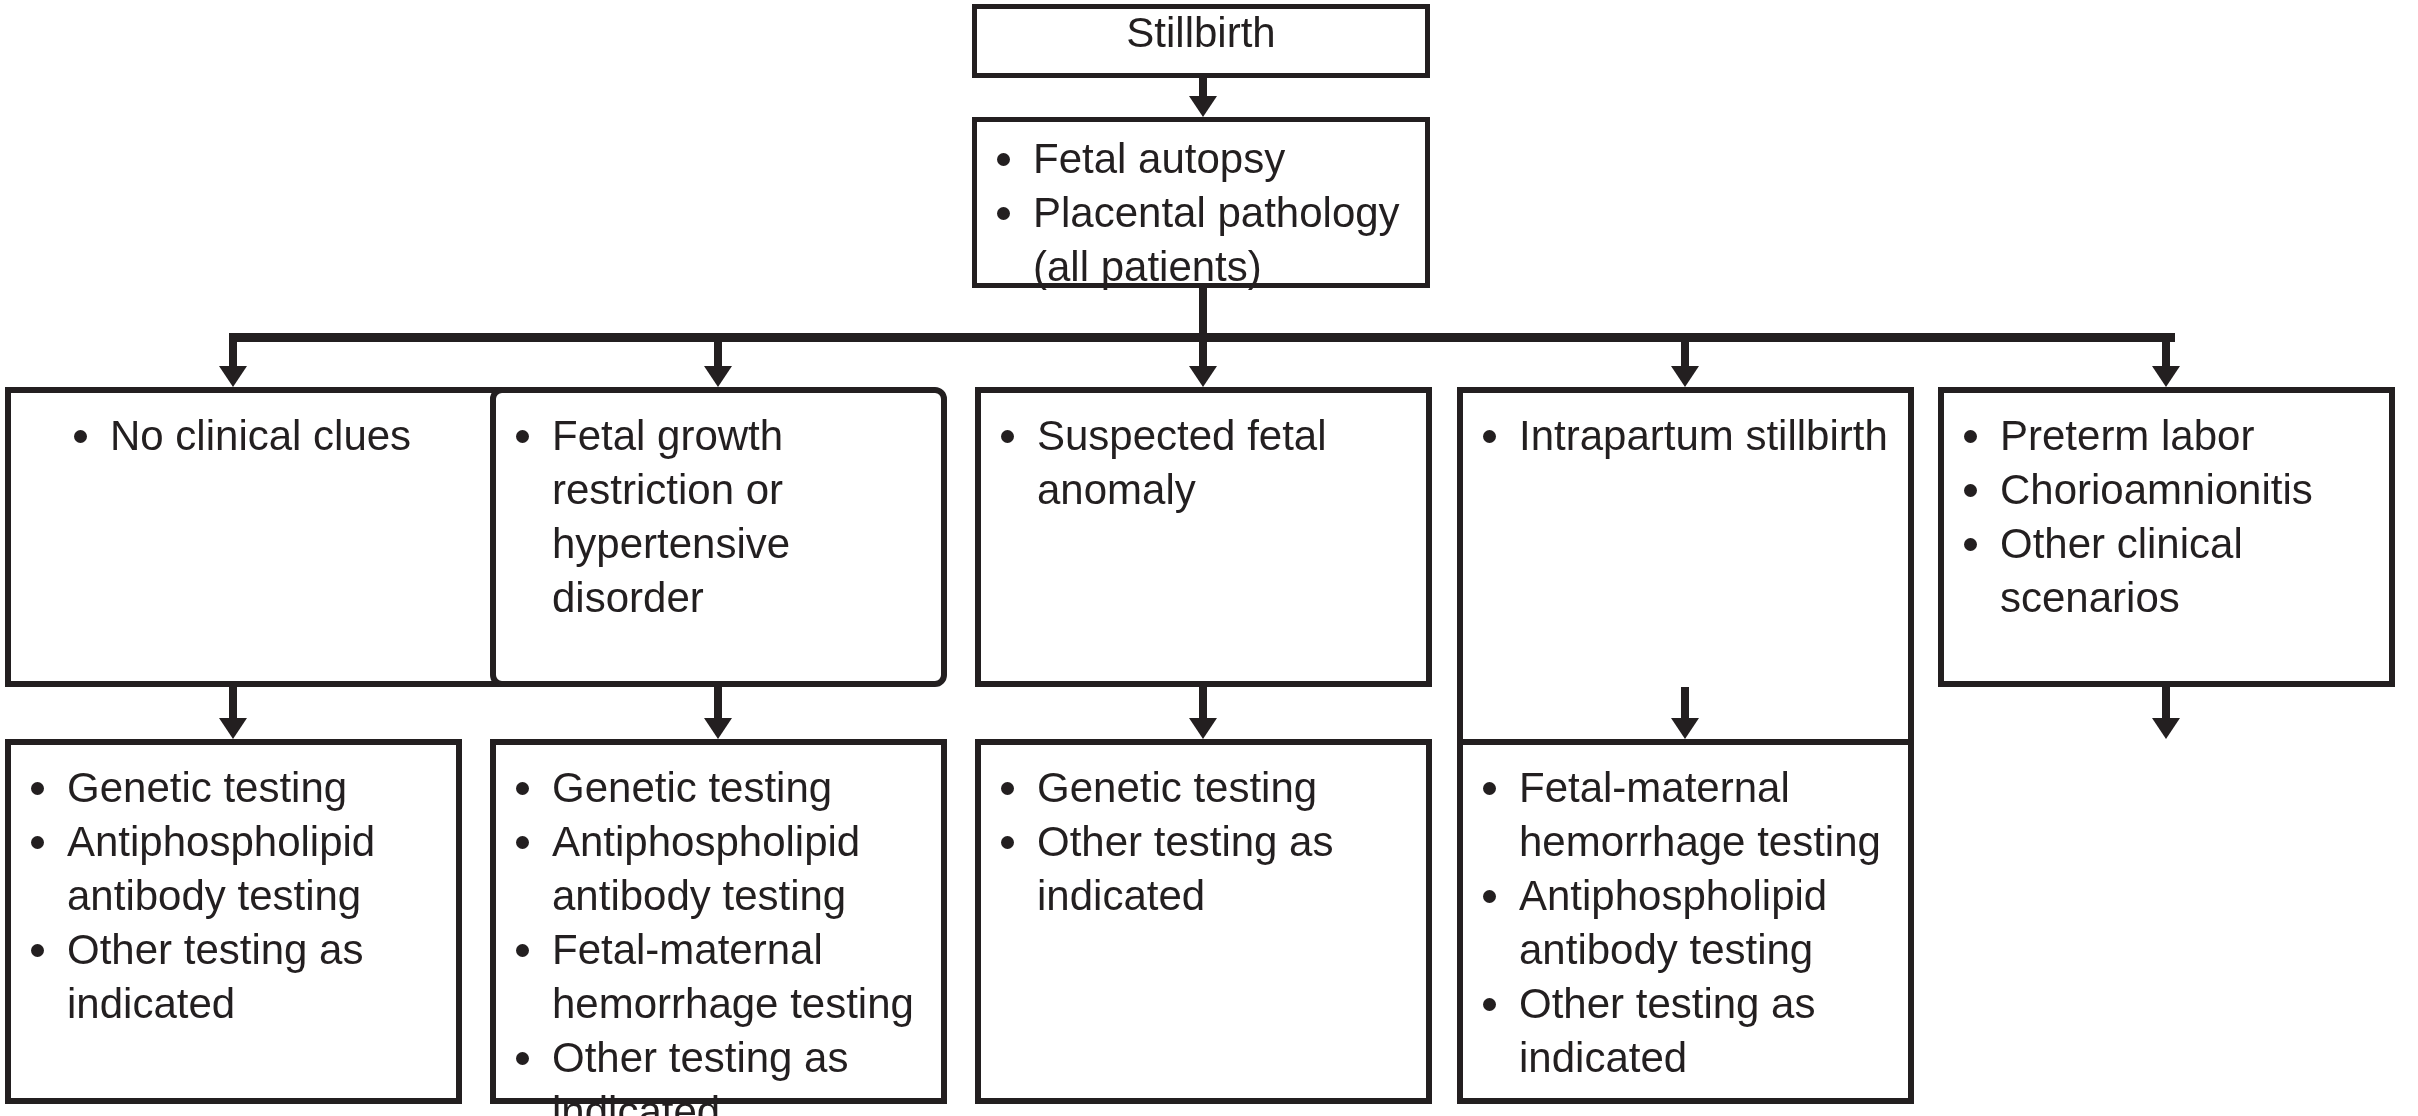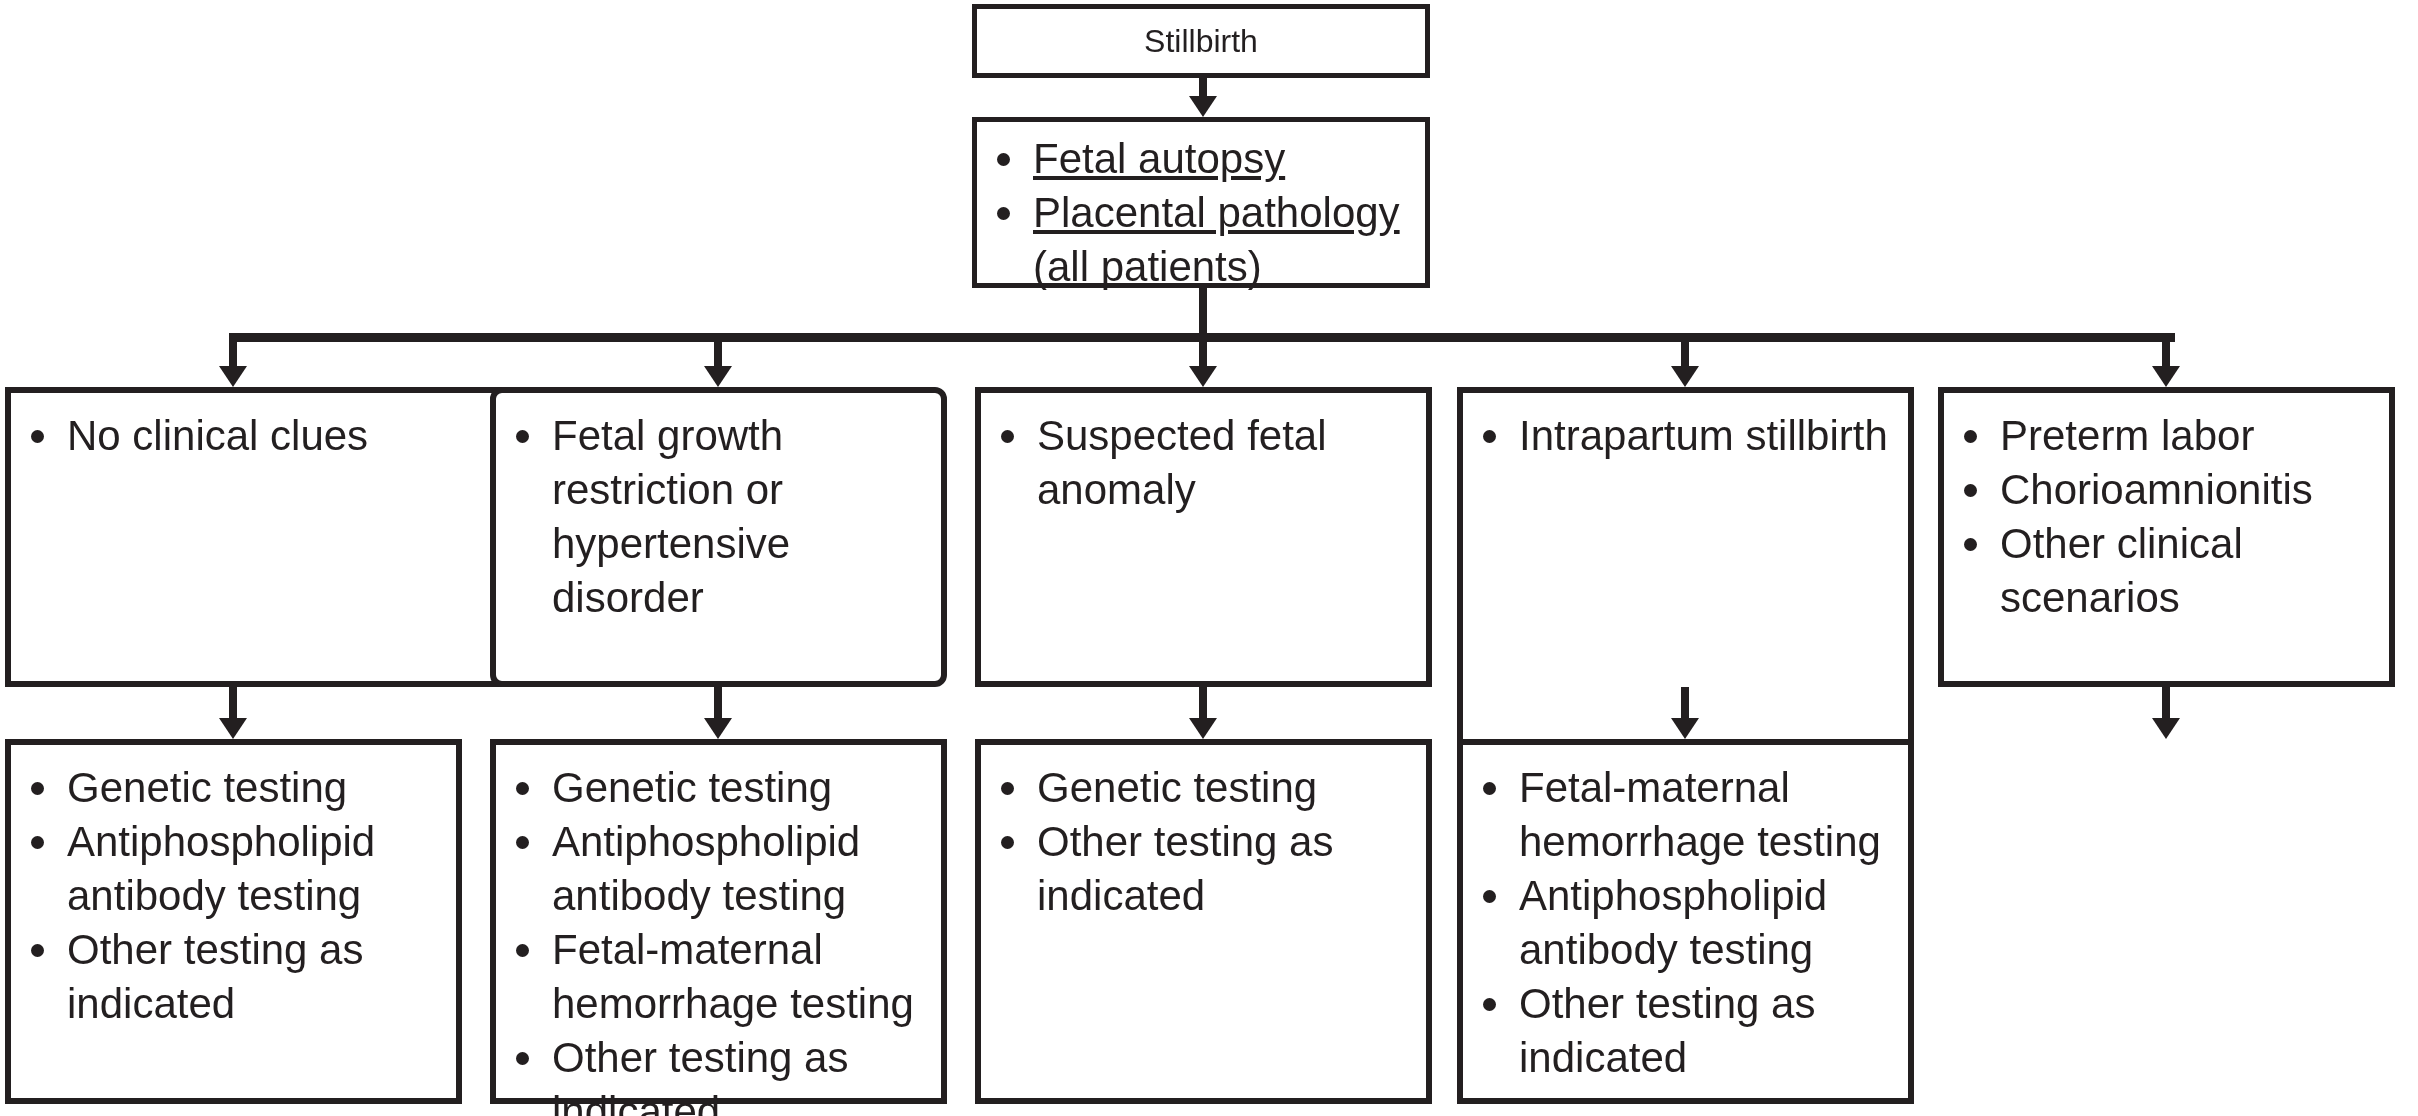--- a/index.html
+++ b/index.html
@@ -16,22 +16,22 @@
     color:var(--ink);
   }
   .box{
     position:absolute;
     border:6px solid var(--ink);
     background:var(--bg);
     box-sizing:border-box;
   }
   .box.thin{border-width:5px;}
   .root-box{
-    display:flex;align-items:center;justify-content:center;
-    font-size:32px;
+    display:flex;align-items:flex-start;justify-content:center;
+    font-size:42px;
   }
   ul.blist{
     list-style:none;
     margin:0;padding:16px 8px 0 0;
     font-size:42px;line-height:54px;
   }
   ul.blist li{
     position:relative;
     padding-left:56px;
     margin:0;
@@ -64,21 +64,21 @@
 <div class="stage">
 
   <div class="box thin root-box" style="left:972px;top:4px;width:458px;height:74px;">
     <span>Stillbirth</span>
   </div>
 
   <div class="vline" style="left:1199px;top:78px;height:22px;"></div>
   <div class="ahead" style="left:1189px;top:96px;"></div>
 
   <div class="box thin" style="left:972px;top:117px;width:458px;height:171px;">
-    <ul class="blist" style="padding-top:10px;text-decoration:underline;">
+    <ul class="blist" style="padding-top:10px;">
       <li>Fetal autopsy</li>
       <li>Placental pathology (all patients)</li>
     </ul>
   </div>
 
   <div class="vline" style="left:1199px;top:288px;height:48px;"></div>
   <div class="hbar" style="left:229px;top:333px;width:1946px;"></div>
 
   <div class="vline" style="left:229px;top:340px;height:30px;"></div>
   <div class="ahead" style="left:219px;top:366px;"></div>
@@ -88,21 +88,21 @@
 
   <div class="vline" style="left:1199px;top:340px;height:30px;"></div>
   <div class="ahead" style="left:1189px;top:366px;"></div>
 
   <div class="vline" style="left:1681px;top:340px;height:30px;"></div>
   <div class="ahead" style="left:1671px;top:366px;"></div>
 
   <div class="vline" style="left:2162px;top:340px;height:30px;"></div>
   <div class="ahead" style="left:2152px;top:366px;"></div>
 
-  <div class="box" style="left:5px;top:387px;width:547px;height:300px;">
+  <div class="box" style="left:5px;top:387px;width:547px;height:300px;padding-left:43px;">
     <ul class="blist">
       <li>No clinical clues</li>
     </ul>
   </div>
 
   <div class="box" style="left:490px;top:387px;width:457px;height:300px;border-radius:12px;">
     <ul class="blist">
       <li>Fetal growth restriction or hypertensive disorder</li>
     </ul>
   </div>

